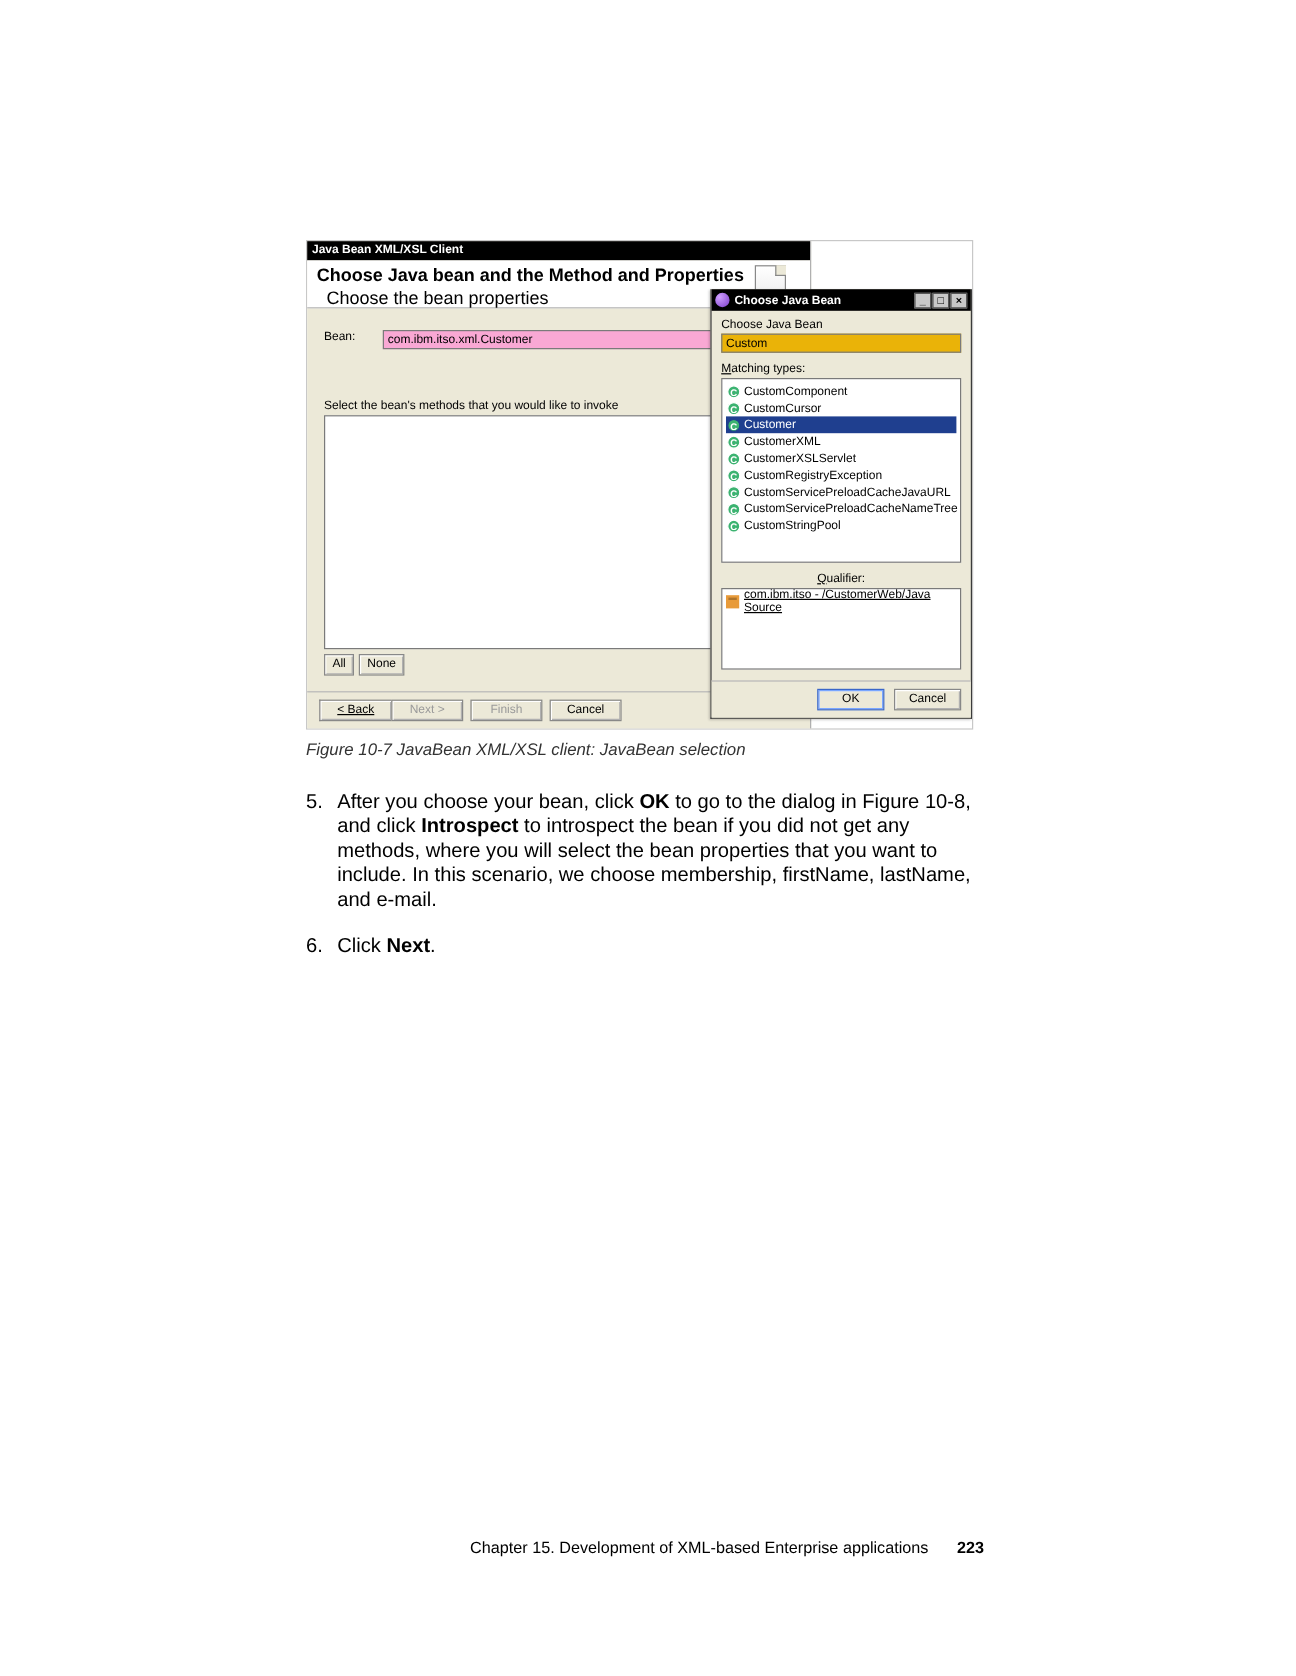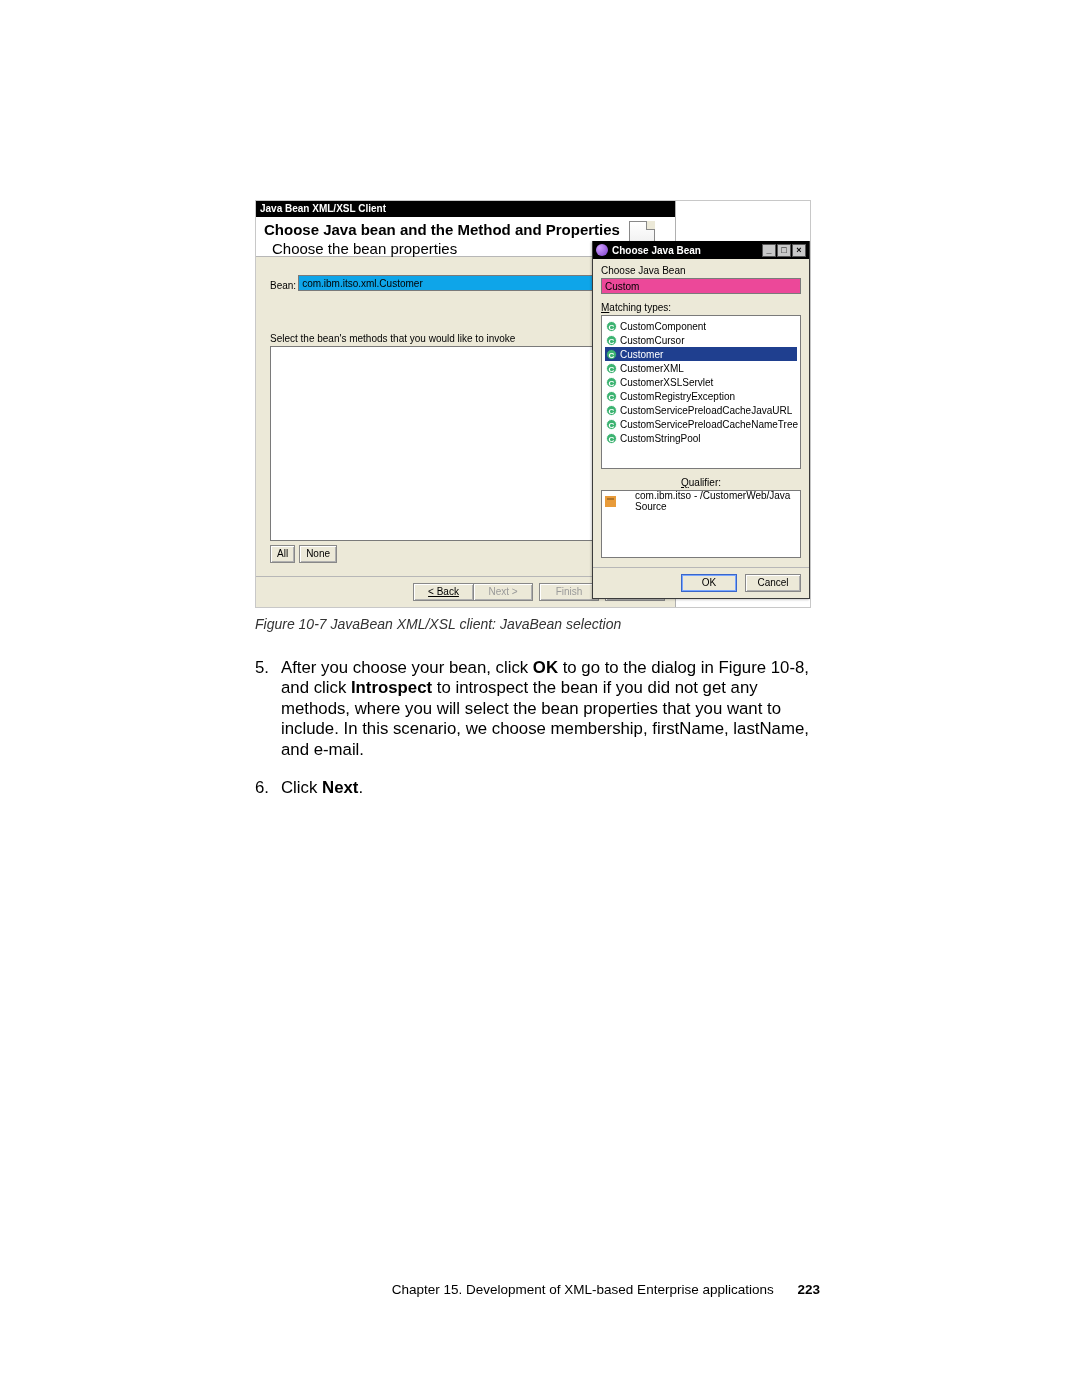--- a/index.html
+++ b/index.html
@@ -70,29 +70,29 @@
     right:-1px; top:-1px;
     width:8px; height:8px;
     background:#ece9d8;
     border-left:1px solid #888;
     border-bottom:1px solid #888;
   }
   .wiz-body {
     padding: 18px 14px 6px 14px;
     font-size: 10px;
   }
-  .row-bean { display:flex; align-items:flex-end; gap:2px; }
+  .row-bean { display:flex; align-items:flex-start; gap:23px; }
   .row-bean label { flex: 0 0 auto; }
   .row-bean input {
     flex: 1 1 auto;
     height: 16px;
     font-size: 10px;
     padding: 0 3px;
     border: 1px solid #7a7a7a;
-    background: #0ea5e9;
+    background: #f9a8d4;
   }
   .btn {
     display: inline-block;
     font-size: 10px;
     padding: 1px 8px;
     height: 18px;
     line-height: 14px;
     border: 1px solid #888;
     background: #ece9d8;
     box-shadow: inset 1px 1px 0 #fff, inset -1px -1px 0 #b0b0b0;
@@ -109,21 +109,20 @@
     background: #fff;
   }
   .all-none { margin-top: 4px; display:flex; gap:4px; }
   .all-none .btn { padding: 1px 6px; text-align: right; }
   .wiz-footer {
     position: absolute;
     bottom: 6px; left: 0; right: 0;
     border-top: 1px solid #b7b7b7;
     padding: 6px 10px 0 10px;
     display: flex;
-    justify-content: flex-end;
     gap: 6px;
     margin-top: 23px;
   }
   .wiz-footer .btn { width: 60px; }
   .wiz-footer .group { display:flex; gap:0; }
   .wiz-footer .group .btn:first-child { border-right:none; }
   .underline-key { text-decoration: underline; }
 
   
   .cjb {
@@ -166,21 +165,21 @@
     font-weight: bold;
   }
   .cjb-body { padding: 6px 8px; font-size: 10px; }
   .cjb-label { margin-bottom: 2px; }
   .cjb-input {
     width: 100%;
     height: 16px;
     font-size: 10px;
     padding: 0 3px;
     border: 1px solid #7a7a7a;
-    background: #ec4899;
+    background: #eab308;
   }
   .match-label { margin-top: 8px; }
   .match-label .underline-key { text-decoration: underline; }
   .match-box {
     margin-top: 2px;
     width: 100%;
     height: 154px;
     border: 1px solid #7a7a7a;
     background: #fff;
     padding: 3px;
@@ -216,21 +215,21 @@
   .qual-label { margin-top: 8px; text-align: center; }
   .qual-box {
     margin-top: 2px;
     width: 100%;
     height: 68px;
     border: 1px solid #7a7a7a;
     background: #fff;
     padding: 3px;
     font-size: 10px;
   }
-  .qual-item { display:flex; align-items:center; gap:19px; height:14px; }
+  .qual-item { display:flex; align-items:center; gap:4px; height:14px;text-decoration:underline; }
   .pkg-badge {
     width: 11px; height: 11px;
     background: #e89b3a;
     flex: 0 0 auto;
     position: relative;
   }
   .pkg-badge::before {
     content:""; position:absolute; inset:2px;
     border-top: 2px solid rgba(0,0,0,.25);
   }

